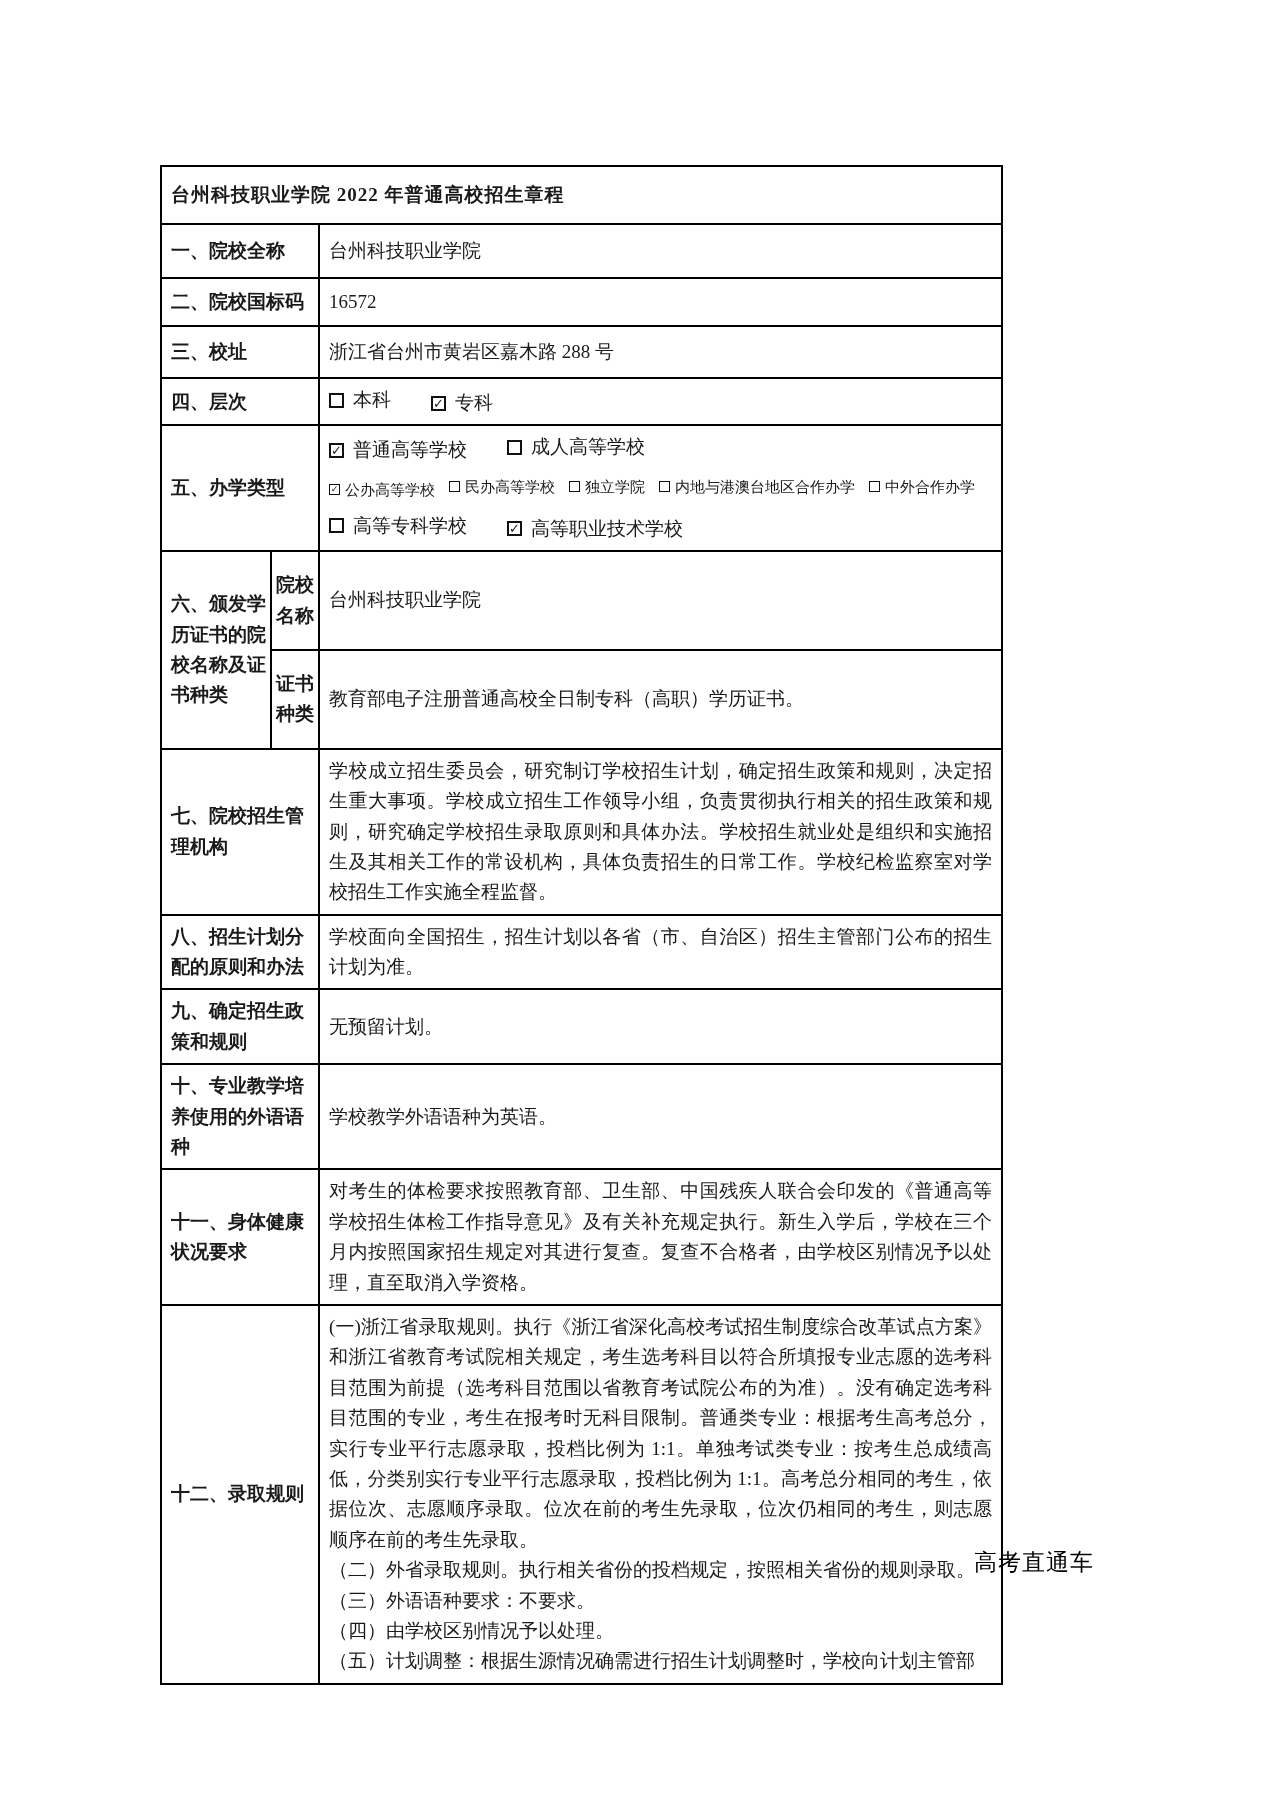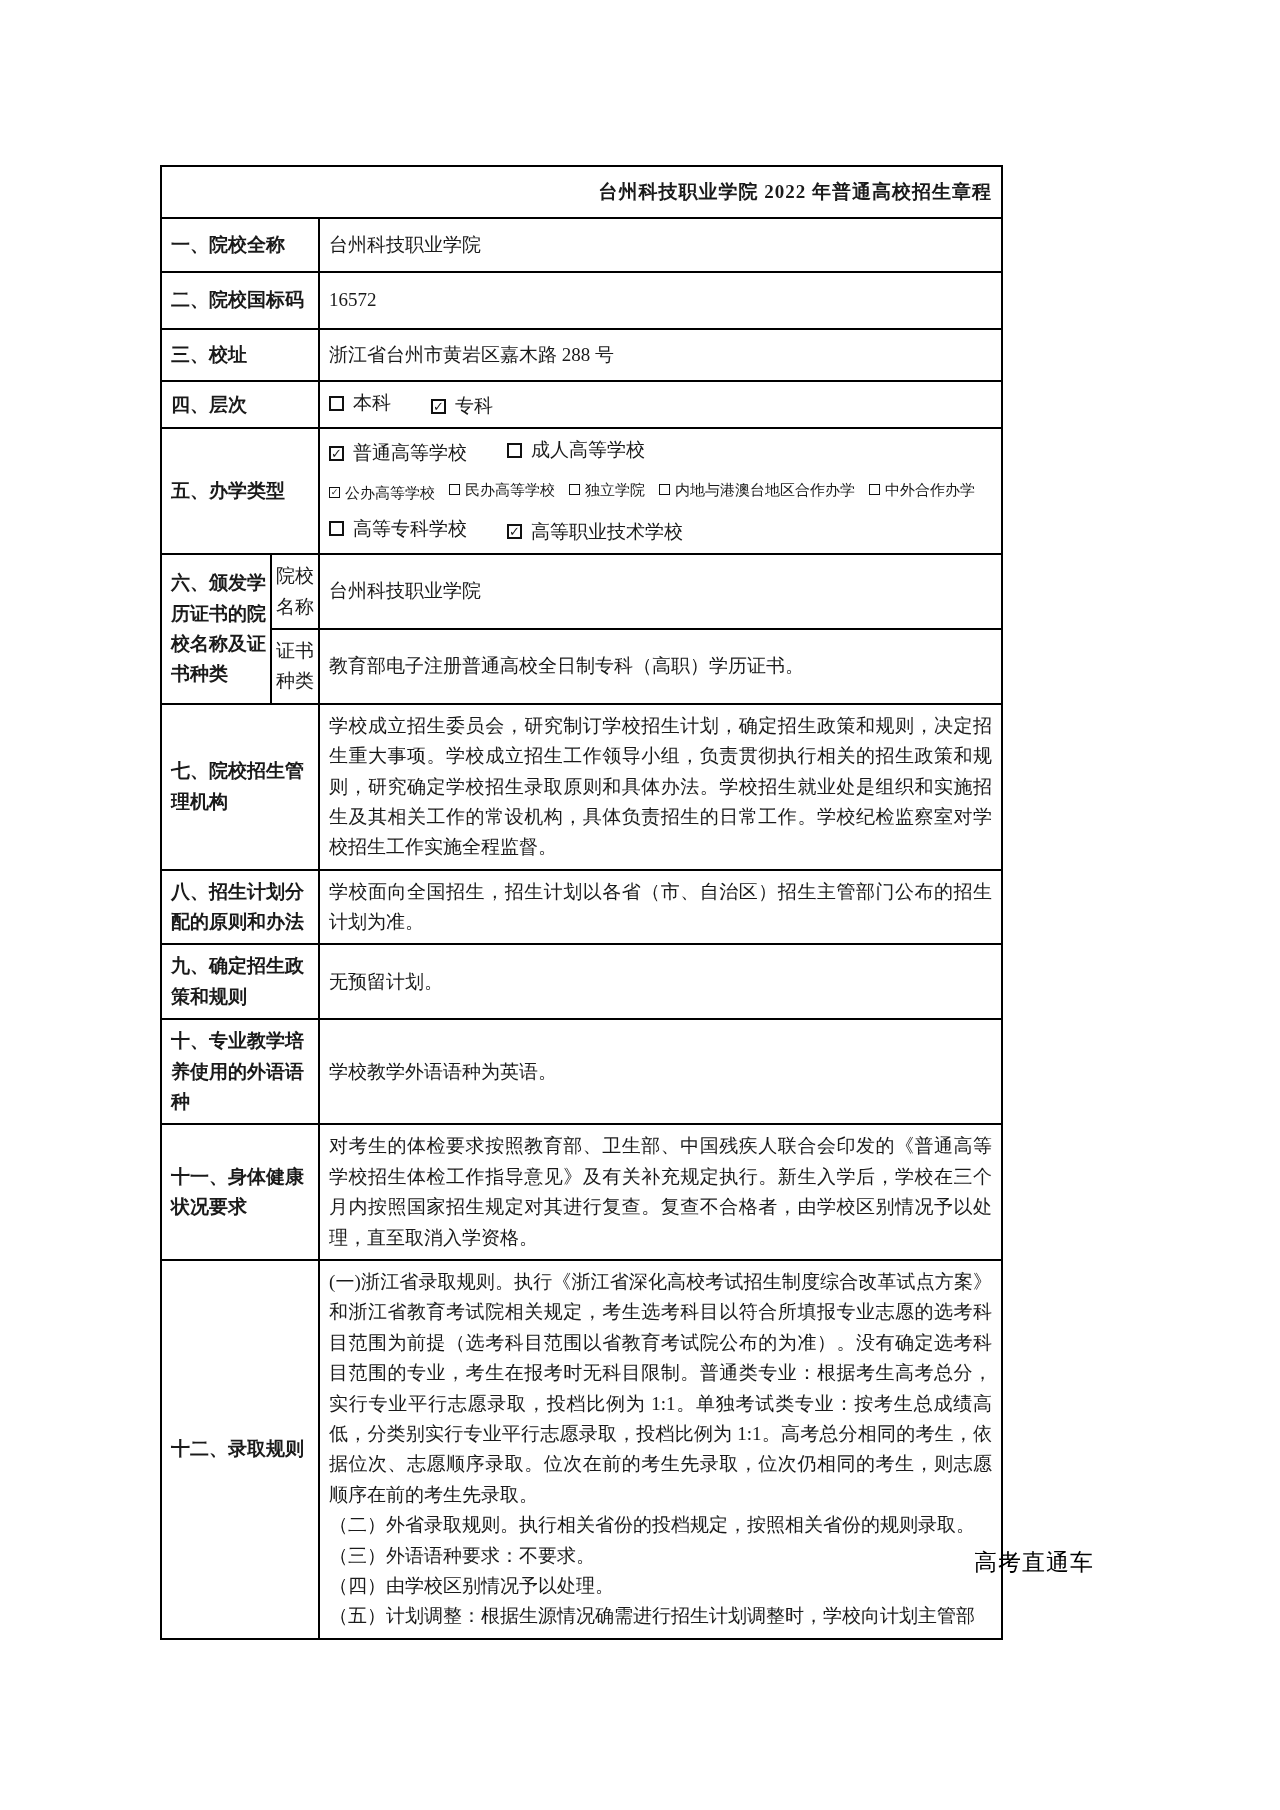--- a/index.html
+++ b/index.html
@@ -16,25 +16,25 @@
   }
   .doc-table td {
     border: 2px solid #000;
     vertical-align: middle;
     padding: 6px 9px;
     font-size: 19px;
     line-height: 1.6;
     word-break: break-all;
   }
   .title-cell {
-    text-align: right; font-weight: bold; font-size: 28px; height: 52px;
+    text-align: left; font-weight: bold; font-size: 28px; height: 58px;
     letter-spacing: 1px;
   }
   .lbl { font-weight: bold; padding: 6px 4px 6px 9px !important; }
-  .sub-lbl { font-weight: normal; text-align: center; padding: 6px 3px !important; border-radius: 14px; }
+  .sub-lbl { font-weight: bold; text-align: center; padding: 18px 3px !important; border-radius: 14px; }
   .val { text-align: justify; }
   .val-plain { text-align: left; }
   .cb-line { white-space: nowrap; }
   .cb-line + .cb-line { margin-top: 9px; }
   .cb-item { display: inline-flex; align-items: center; margin-right: 40px; }
   .cb-item:last-child { margin-right: 0; }
   .cb-box {
     width: 15px; height: 15px; border: 2px solid #111;
     display: inline-flex; align-items: center; justify-content: center;
     font-size: 13px; line-height: 1; margin-right: 9px; flex: 0 0 auto;
@@ -64,21 +64,21 @@
   <tbody>
       <tr>
     <td class="title-cell" colspan="3">台州科技职业学院 2022 年普通高校招生章程</td>
   </tr>
 
   <tr style="height:54px;">
     <td class="lbl" colspan="2">一、院校全称</td>
     <td class="val-plain">台州科技职业学院</td>
   </tr>
 
-  <tr style="height:57px;">
+  <tr style="height:48px;">
     <td class="lbl" colspan="2">二、院校国标码</td>
     <td class="val-plain">16572</td>
   </tr>
 
   <tr style="height:52px;">
     <td class="lbl" colspan="2">三、校址</td>
     <td class="val-plain">浙江省台州市黄岩区嘉木路 288 号</td>
   </tr>
 
   <tr style="height:38px;">

